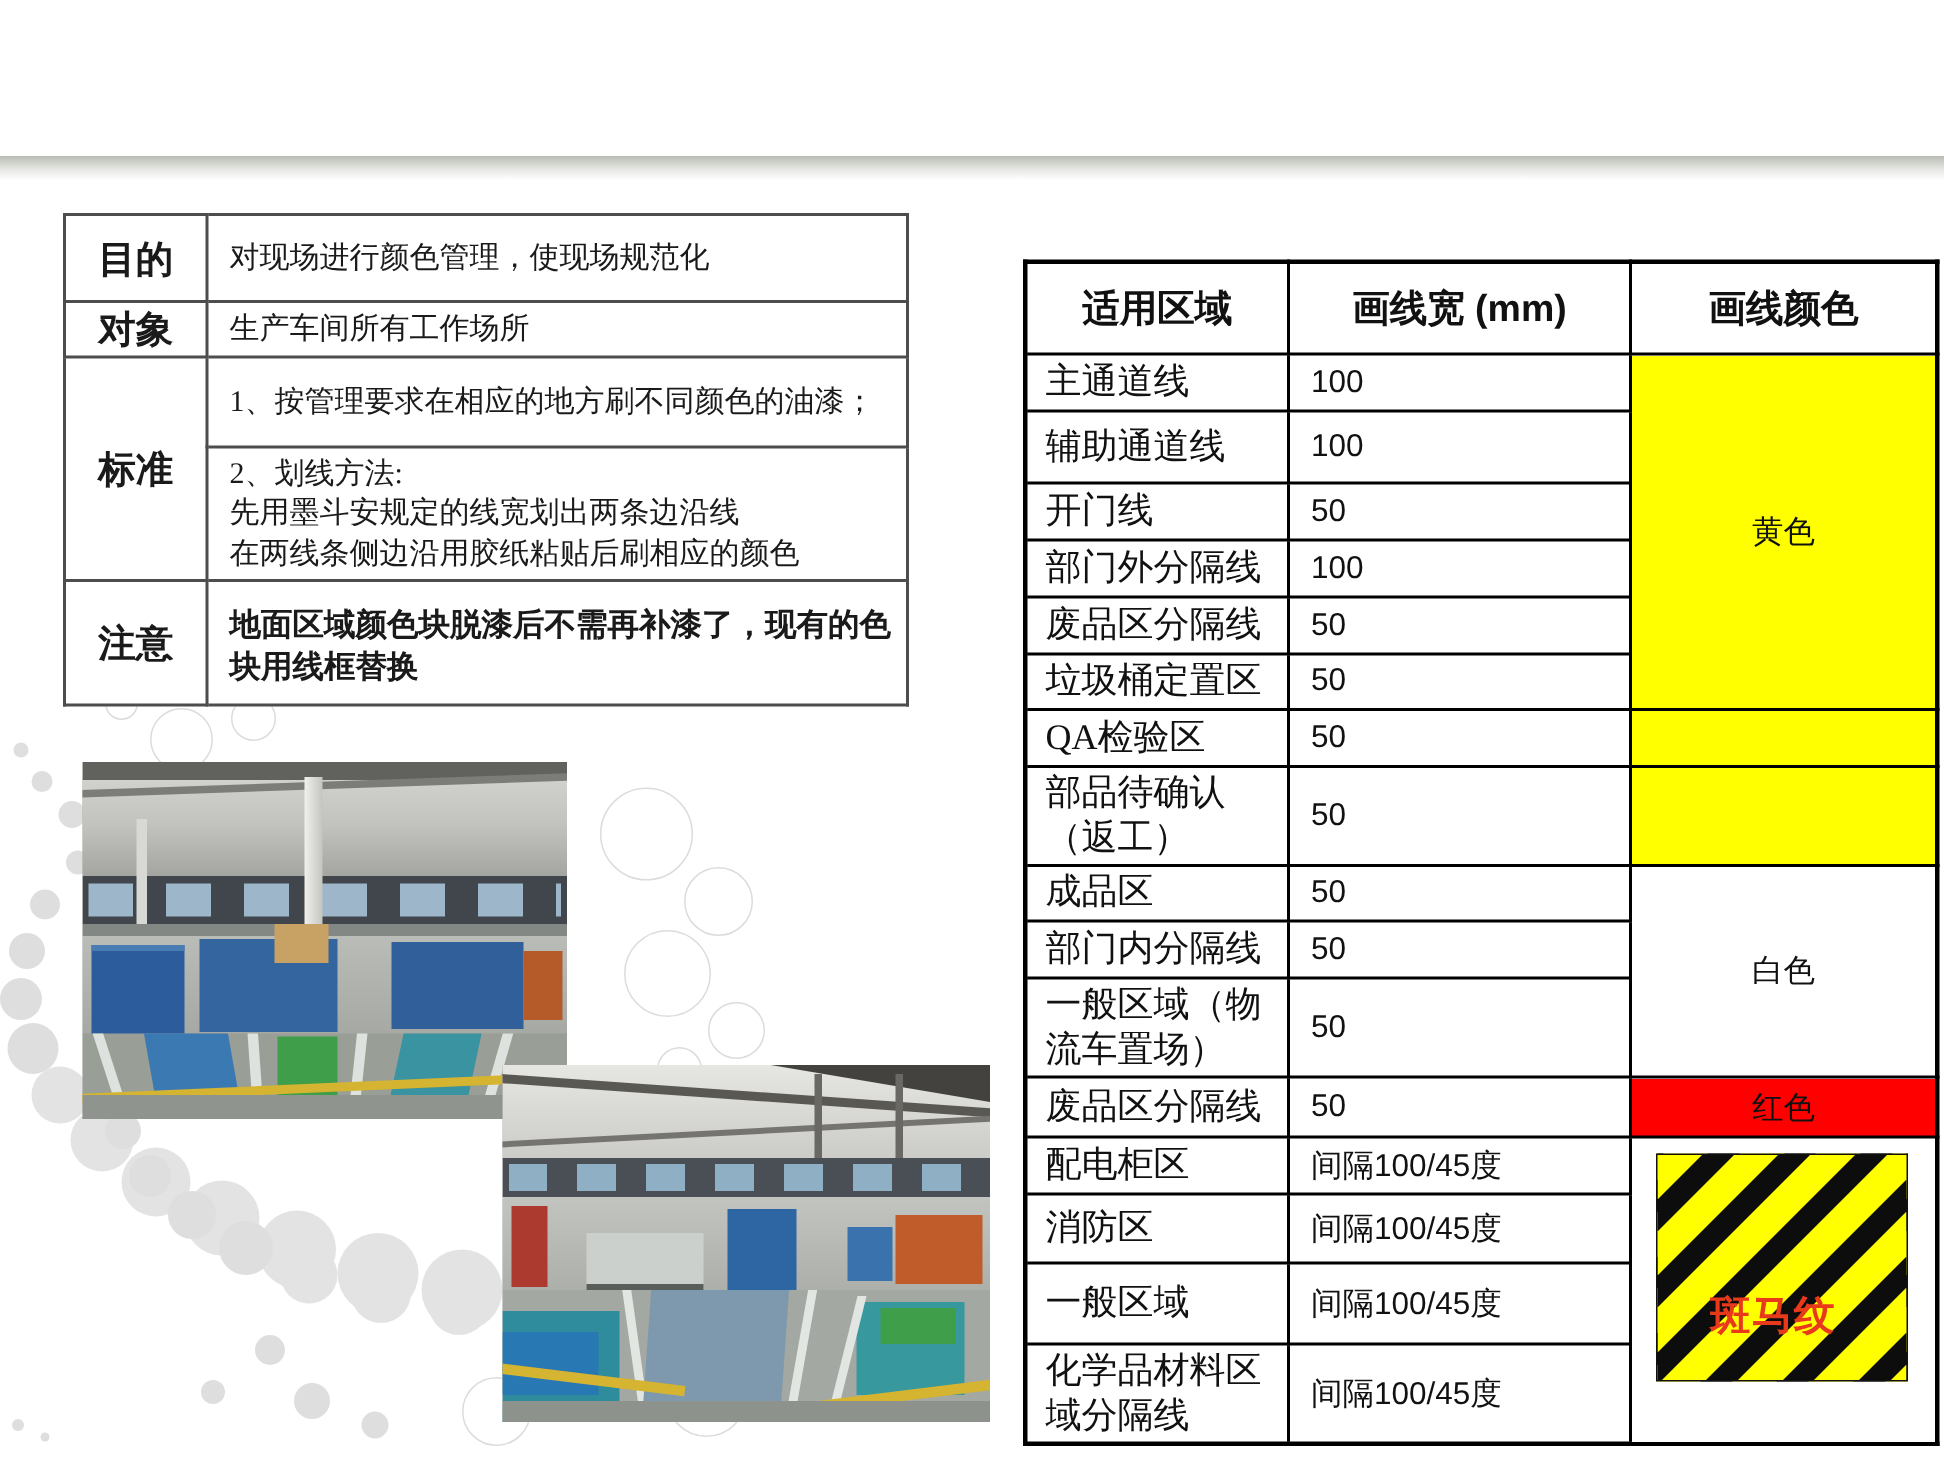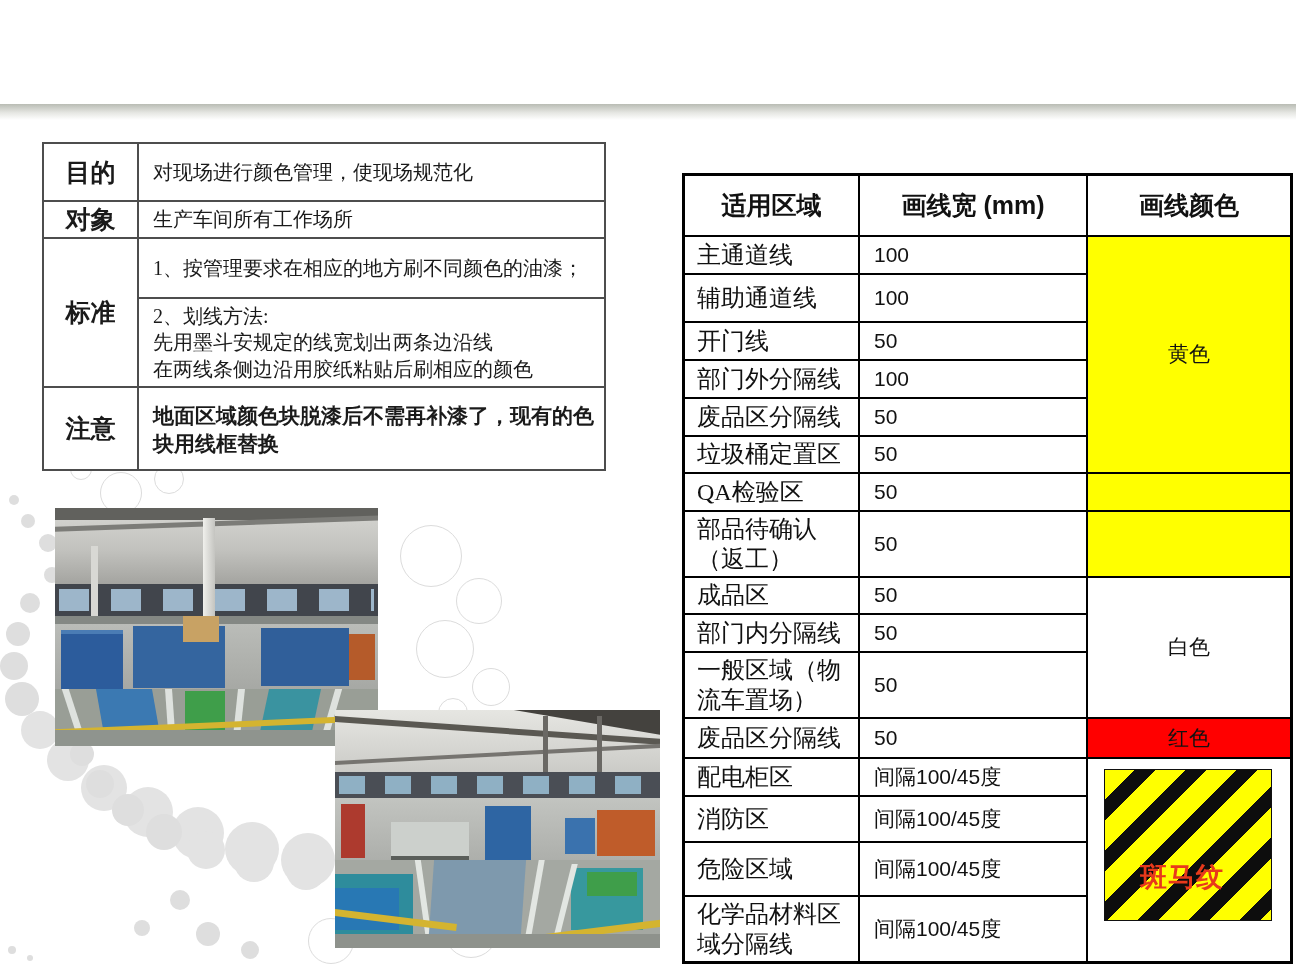--- a/index.html
+++ b/index.html
@@ -277,21 +277,21 @@
       <td class="cell-zebra" rowspan="4">
         <div class="zebra-square"></div>
         <span class="zebra-label">斑马纹</span>
       </td>
     </tr>
     <tr style="height:46px;">
       <td class="cell-area">消防区</td>
       <td class="cell-width">间隔100/45度</td>
     </tr>
     <tr style="height:54px;">
-      <td class="cell-area">危险区域</td>
+      <td class="cell-area">一般区域</td>
       <td class="cell-width">间隔100/45度</td>
     </tr>
     <tr style="height:63px;">
       <td class="cell-area">化学品材料区域分隔线</td>
       <td class="cell-width">间隔100/45度</td>
     </tr>
   </tbody>
     </table>
 
   <div class="photo photo-1">

